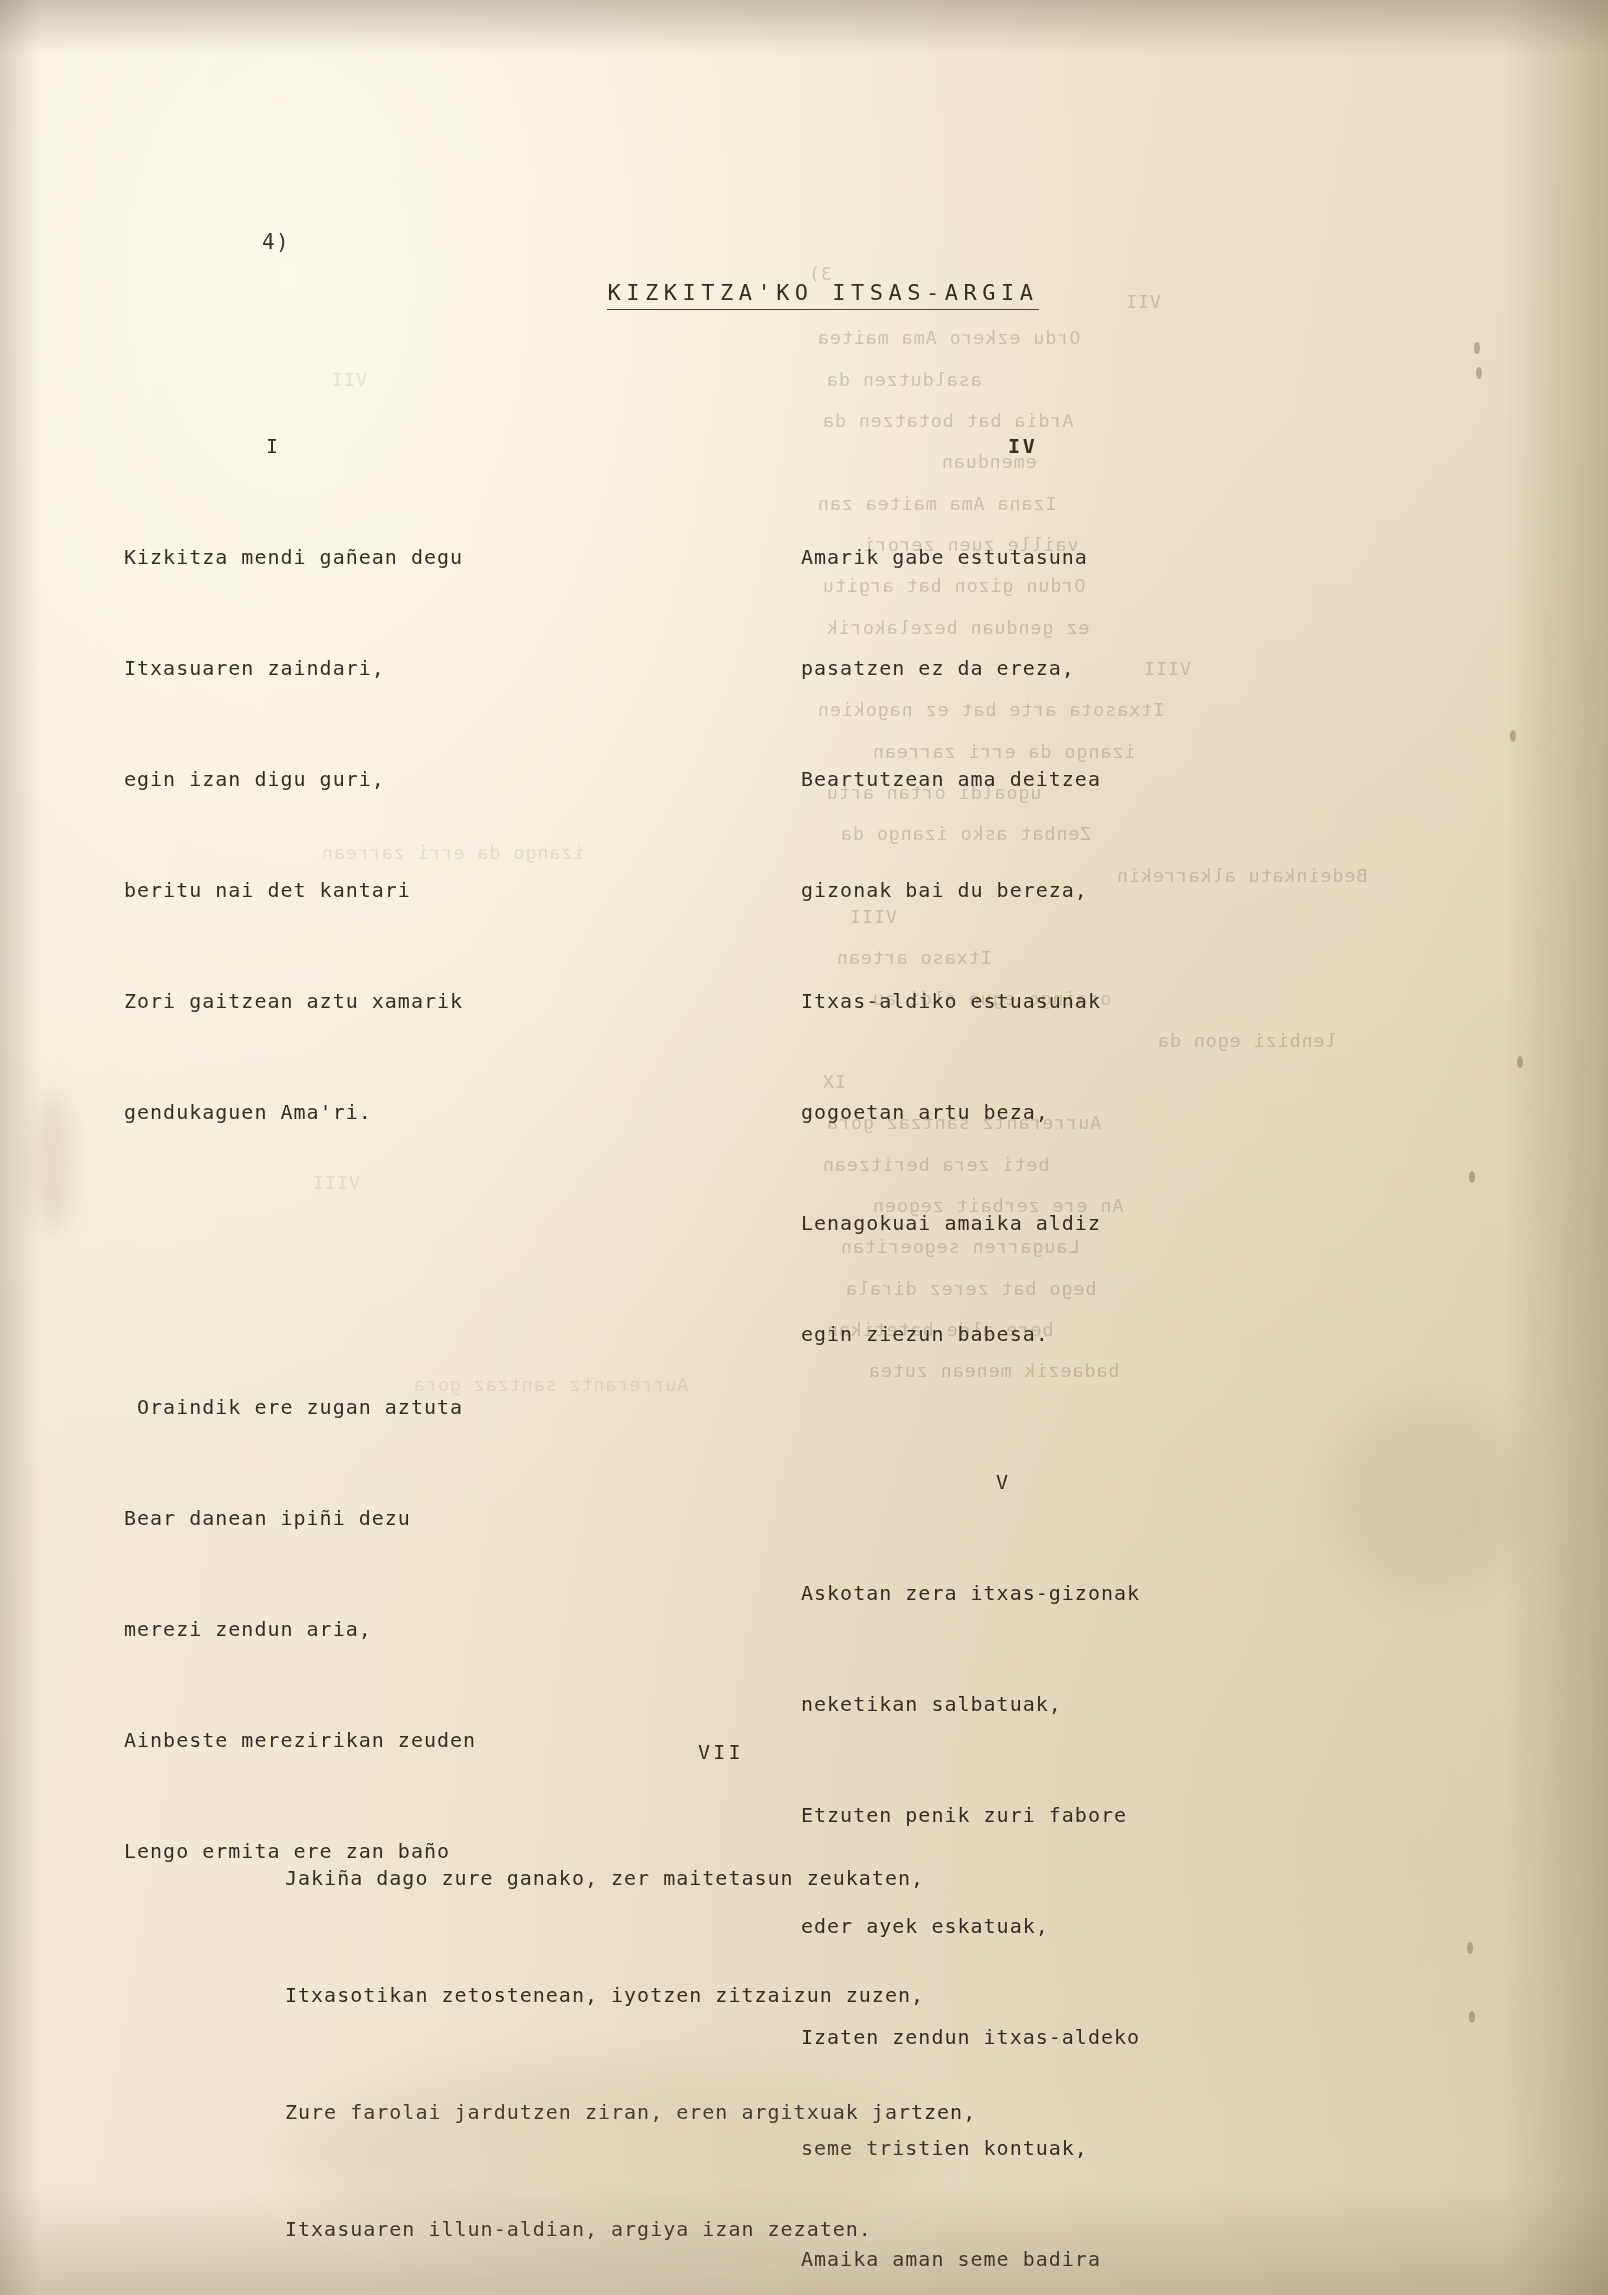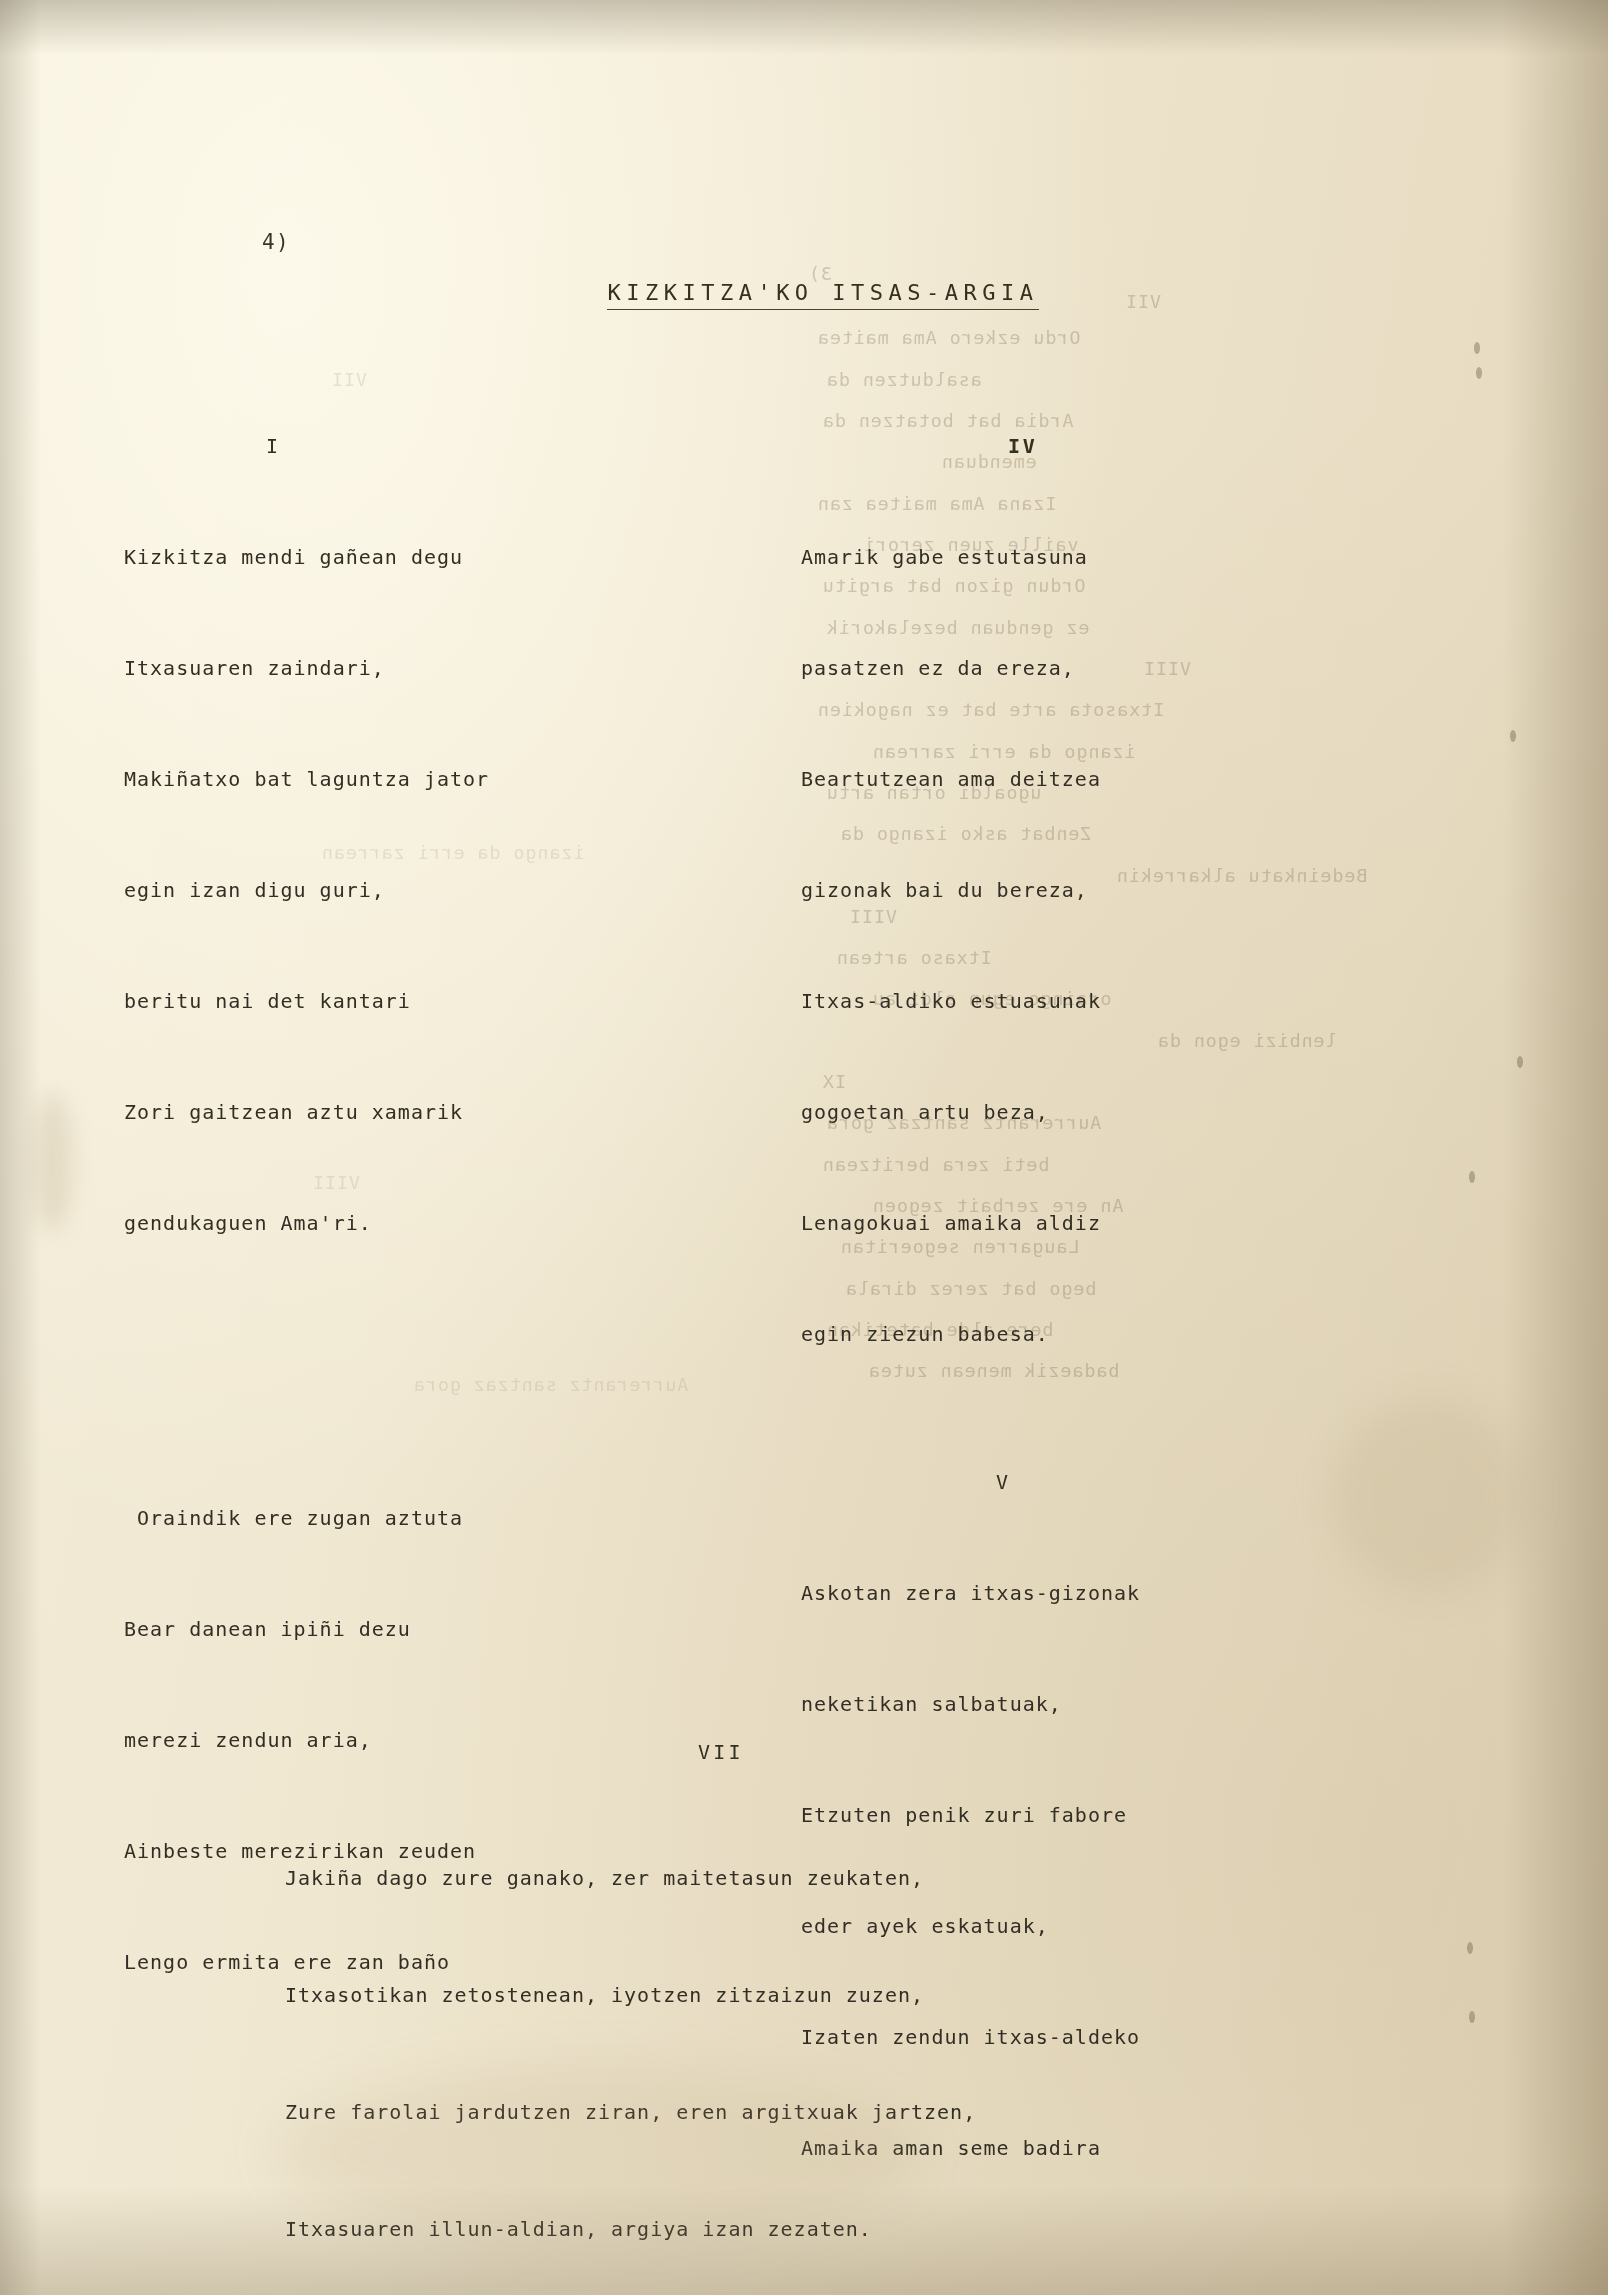--- a/index.html
+++ b/index.html
@@ -192,21 +192,20 @@
   <div class="content">
 
     <div class="top-number">4)</div>
 
     <div class="doc-title"><span>KIZKITZA'KO ITSAS-ARGIA</span></div>
 
     <div class="col col-left">
       <span class="line stanza-num num-center-left">I</span>
       <span class="line">Kizkitza mendi gañean degu</span>
       <span class="line">Itxasuaren zaindari,</span>
-      <span class="line">Makiñatxo bat laguntza jator</span>
       <span class="line">egin izan digu guri,</span>
       <span class="line">beritu nai det kantari</span>
       <span class="line">Zori gaitzean aztu xamarik</span>
       <span class="line">gendukaguen Ama'ri.</span>
 
       <span class="spacer"></span>
 
       <span class="line"> Oraindik ere zugan aztuta</span>
       <span class="line">Bear danean ipiñi dezu</span>
       <span class="line">merezi zendun aria,</span>
@@ -235,20 +234,21 @@
       <span class="line">gogoetan artu beza,</span>
       <span class="line">Lenagokuai amaika aldiz</span>
       <span class="line">egin ziezun babesa.</span>
 
       <span class="line stanza-num num-center-right-b">V</span>
       <span class="line">Askotan zera itxas-gizonak</span>
       <span class="line">neketikan salbatuak,</span>
       <span class="line">Etzuten penik zuri fabore</span>
       <span class="line">eder ayek eskatuak,</span>
       <span class="line">Izaten zendun itxas-aldeko</span>
+      <span class="line">seme tristien kontuak,</span>
       <span class="line">Amaika aman seme badira</span>
       
 
       
       
       
       
       
       
       

